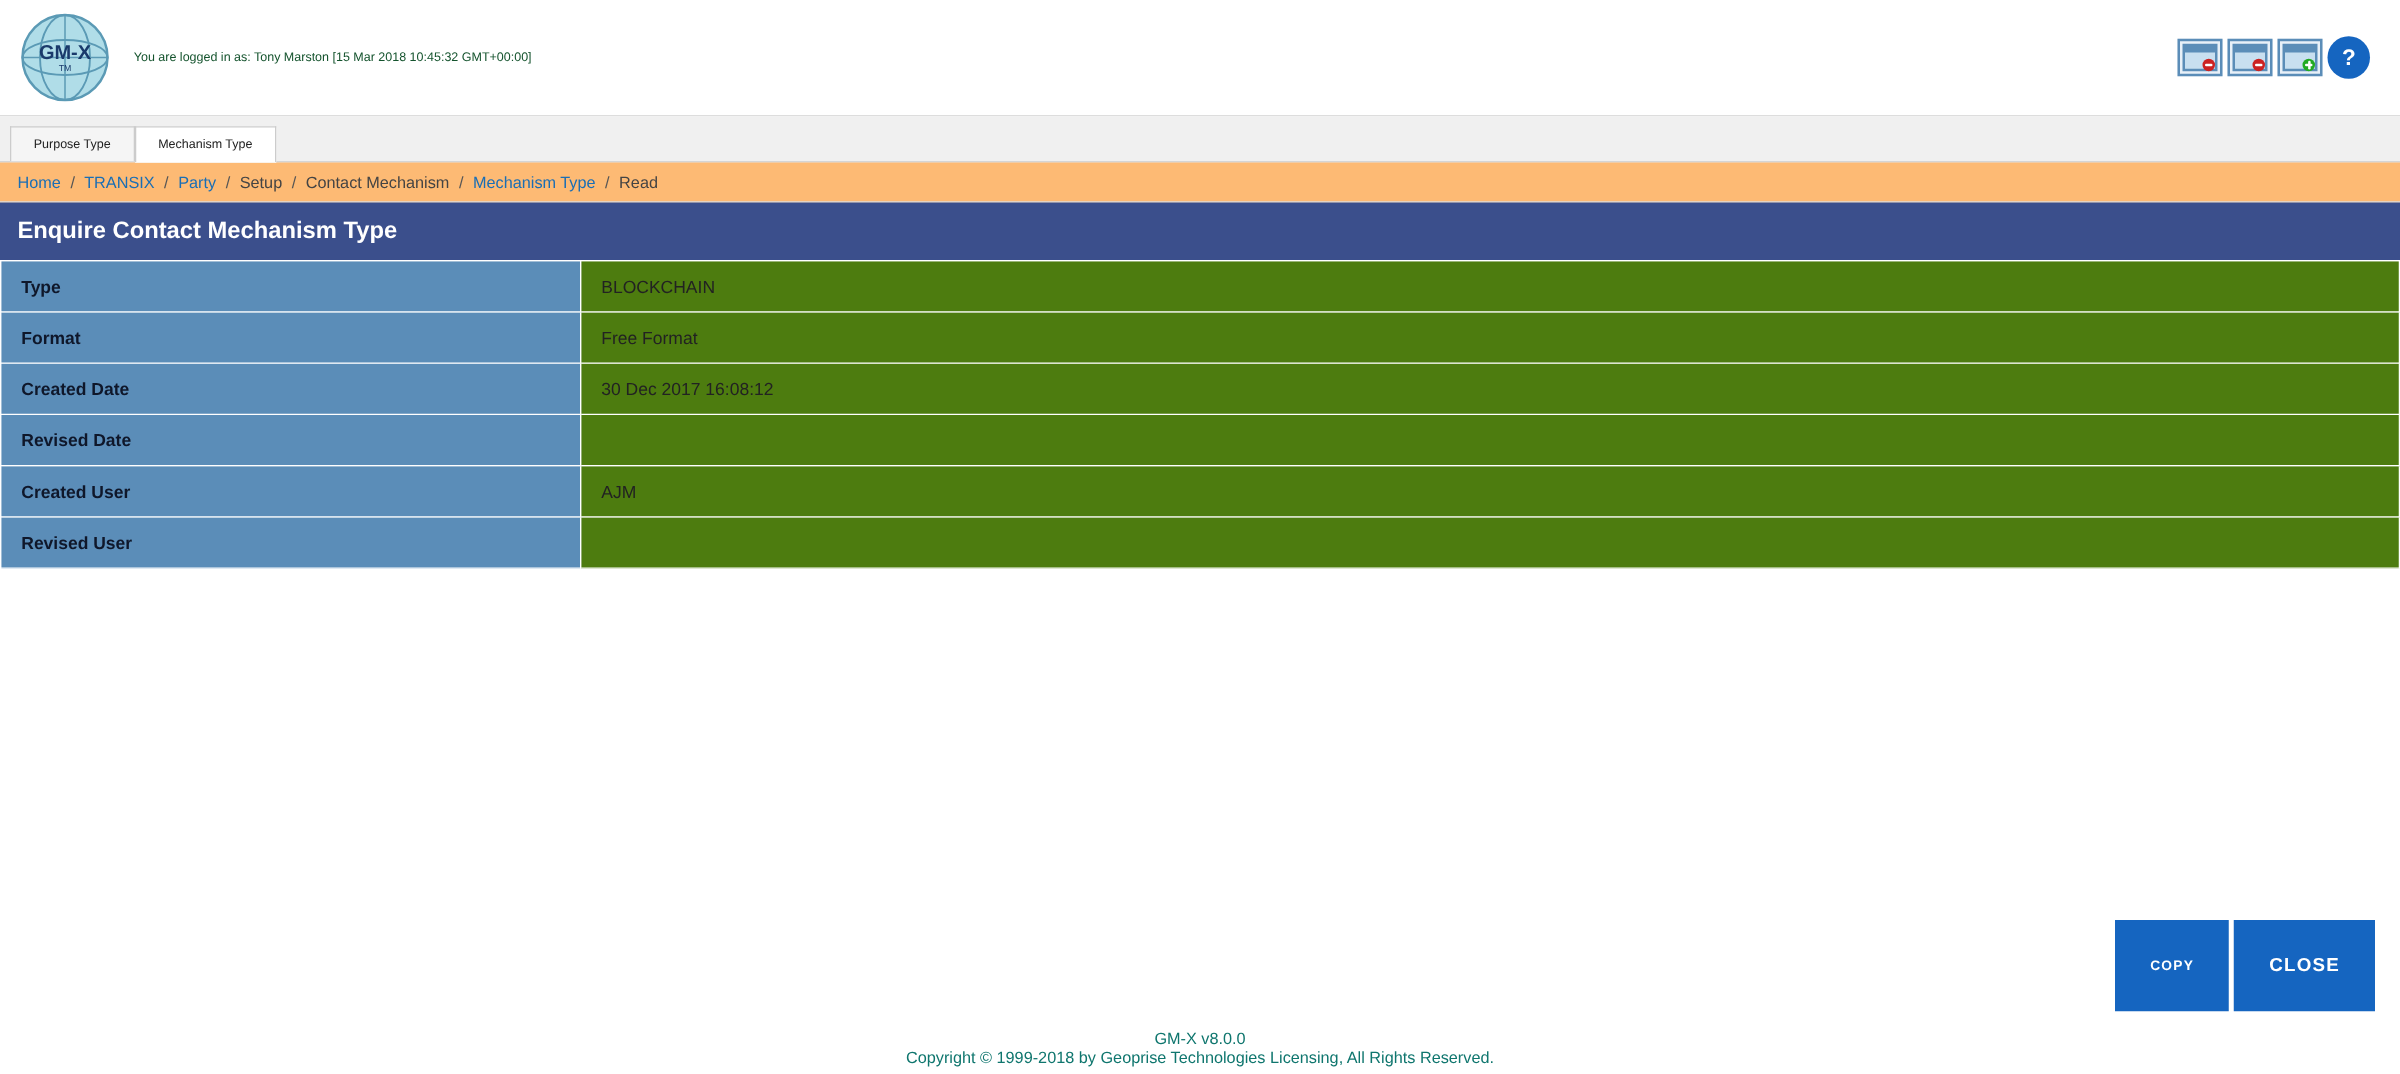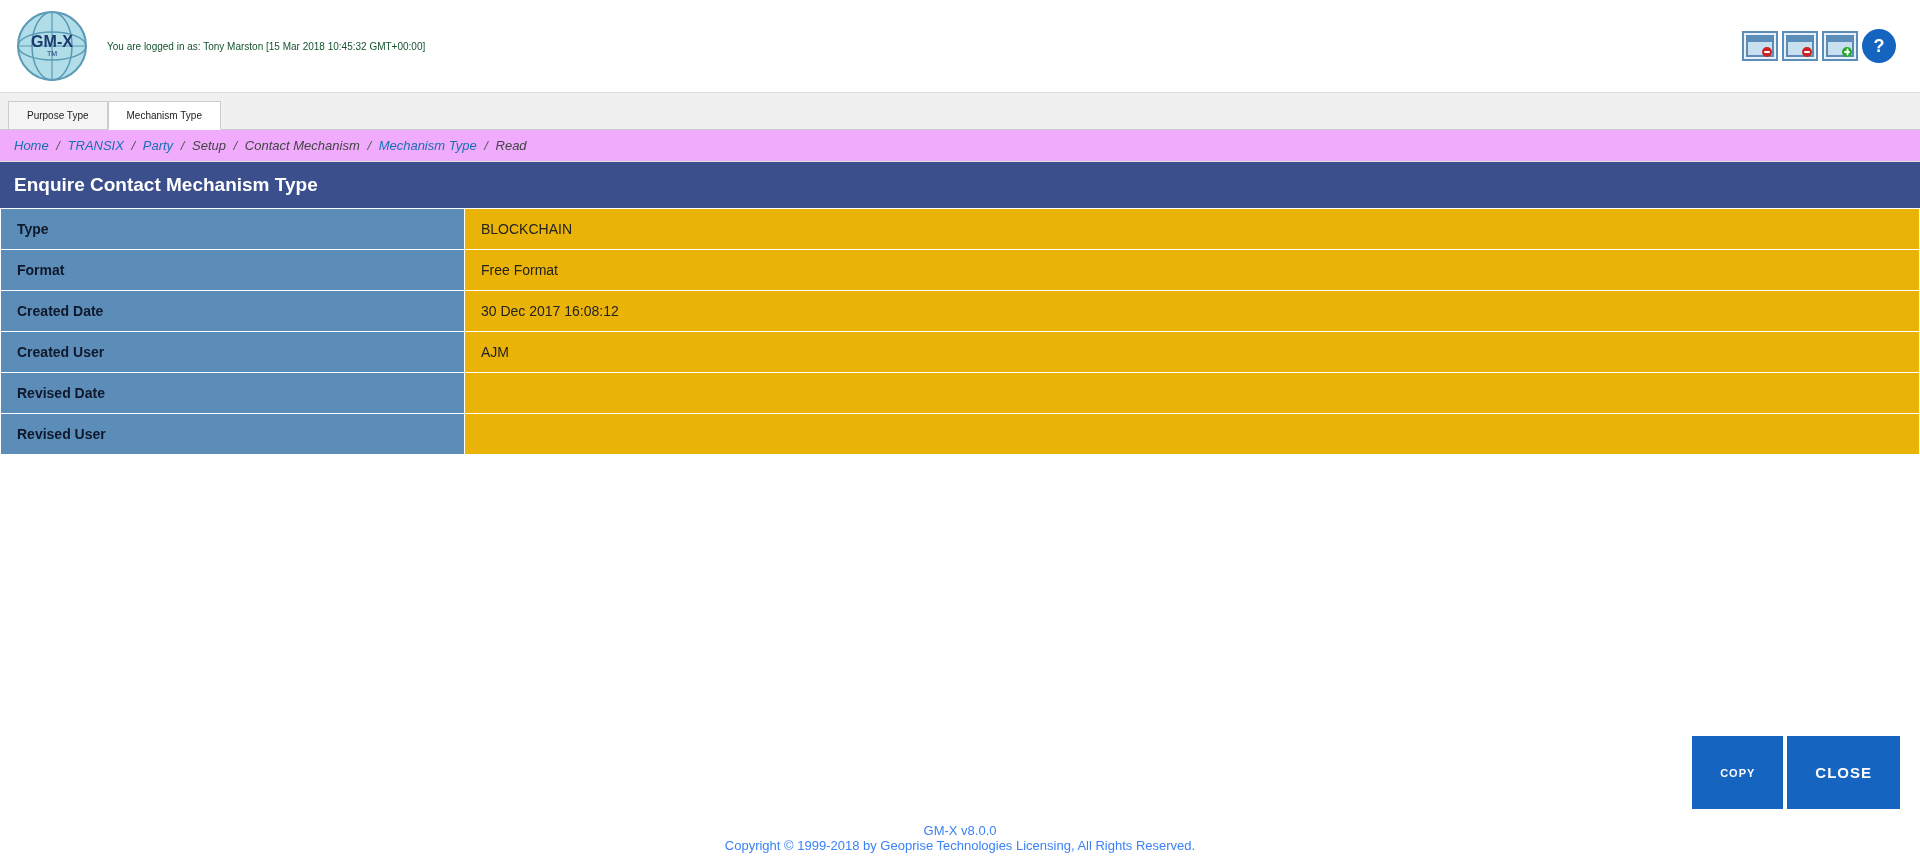--- a/index.html
+++ b/index.html
@@ -10,41 +10,41 @@
     .header-left { display: flex; align-items: center; gap: 19px; justify-content: flex-end; }
     .logo { width: 72px; height: 72px; }
     .login-text { font-size: 10px; color: #14532d; }
 
     
     .tabs { display: flex; padding: 8px 0 0 8px; border-bottom: 1px solid #ccc; background: #f0f0f0; }
     .tab { padding: 8px 18px; font-size: 10px; border: 1px solid #ccc; border-bottom: none; background: #f5f5f5; cursor: pointer; color: #222; }
     .tab.active { background: #fff; border-bottom: 1px solid #fff; margin-bottom: -1px; font-weight: normal; }
 
     
-    .breadcrumb { background: #f0abfc; padding: 8px 14px; font-size: 13px; border-bottom: 1px solid #ddd; font-style: italic; }
+    .breadcrumb { background: #fdba74; padding: 8px 14px; font-size: 13px; border-bottom: 1px solid #ddd; }
     .breadcrumb a { color: #1a6eb5; text-decoration: none; }
     .breadcrumb span { color: #444; }
     .breadcrumb .sep { margin: 0 4px; color: #555; }
 
     
     .section-header { background: #3b4f8c; color: #fff; font-size: 19px; font-weight: bold; padding: 12px 14px; margin-bottom: 0; }
 
     
     .form-table { width: 100%; border-collapse: collapse; }
     .form-table tr td { border: 1px solid #fff; }
     .label-cell { background: #5b8db8; color: #0f172a; font-weight: bold; padding: 12px 16px; width: 464px; font-size: 14px; }
-    .value-cell { background: #eab308; padding: 0 16px; font-size: 14px; color: #222; margin-top: 46px; }
+    .value-cell { background: #4d7c0f; padding: 0 16px; font-size: 14px; color: #222; margin-top: 46px; }
 
     
     .footer-buttons { position: fixed; bottom: 50px; right: 20px; display: flex; gap: 4px; }
     .btn-copy { background: #1565c0; color: #fff; border: none; padding: 10px 28px; font-size: 11px; font-weight: bold; cursor: pointer; letter-spacing: 1px; }
     .btn-close { background: #1565c0; color: #fff; border: none; padding: 28px 28px; font-size: 15px; font-weight: bold; cursor: pointer; letter-spacing: 1px; }
 
     
-    .footer { position: fixed; bottom: 0; width: 100%; text-align: center; padding: 6px; font-size: 13px; color: #3b82f6; }
+    .footer { position: fixed; bottom: 0; width: 100%; text-align: center; padding: 6px; font-size: 13px; color: #0f766e; }
 
     
     .win-icons { display: flex; align-items: center; gap: 4px; padding-right: 8px; }
     .win-icon { width: 36px; height: 30px; border: 2px solid #5b8db8; background: #e8f0f8; display: flex; align-items: center; justify-content: center; cursor: pointer; position: relative; }
     .help-icon { width: 34px; height: 34px; border-radius: 50%; background: #1565c0; color: #fff; display: flex; align-items: center; justify-content: center; font-size: 18px; font-weight: bold; cursor: pointer; }
   </style>
 </head>
 <body>
 
 <div class="header">
@@ -127,26 +127,26 @@
       </tr>
       <tr>
         <td class="label-cell">Format</td>
         <td class="value-cell">Free Format</td>
       </tr>
       <tr>
         <td class="label-cell">Created Date</td>
         <td class="value-cell">30 Dec 2017 16:08:12</td>
       </tr>
       <tr>
+        <td class="label-cell">Revised Date</td>
+        <td class="value-cell"></td>
+      </tr>
+      <tr>
         <td class="label-cell">Created User</td>
         <td class="value-cell">AJM</td>
-      </tr>
-      <tr>
-        <td class="label-cell">Revised Date</td>
-        <td class="value-cell"></td>
       </tr>
       <tr>
         <td class="label-cell">Revised User</td>
         <td class="value-cell"></td>
       </tr>
     </tbody>
 </table>
 
 <div class="footer-buttons">
   <button class="btn-copy">COPY</button>

